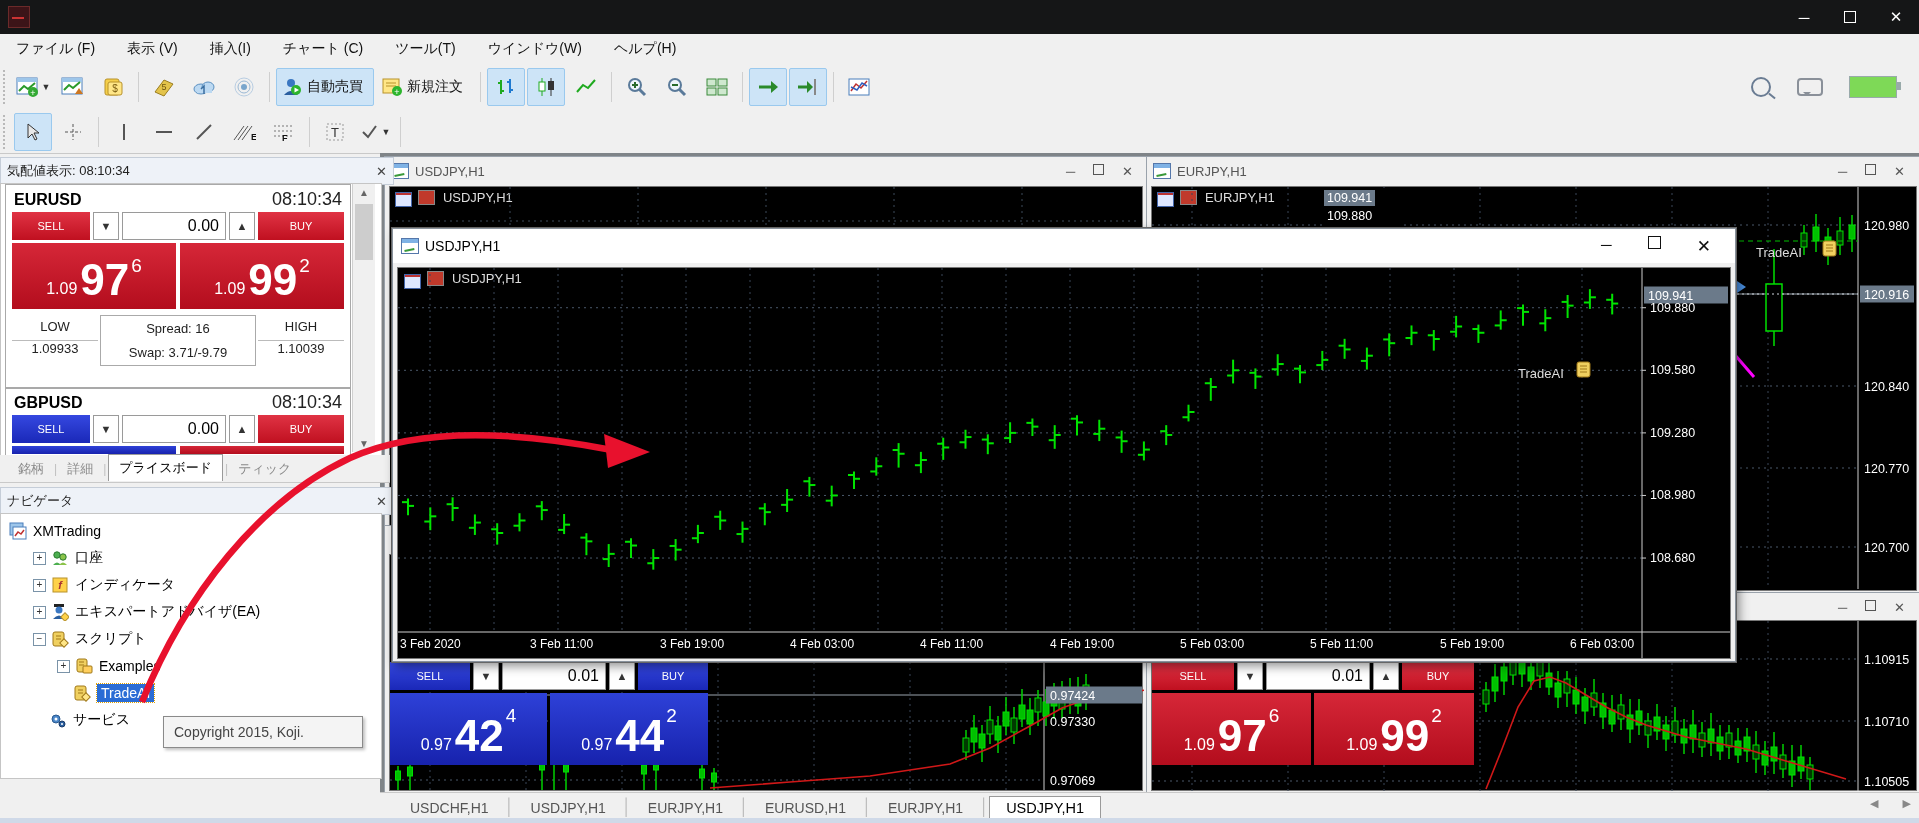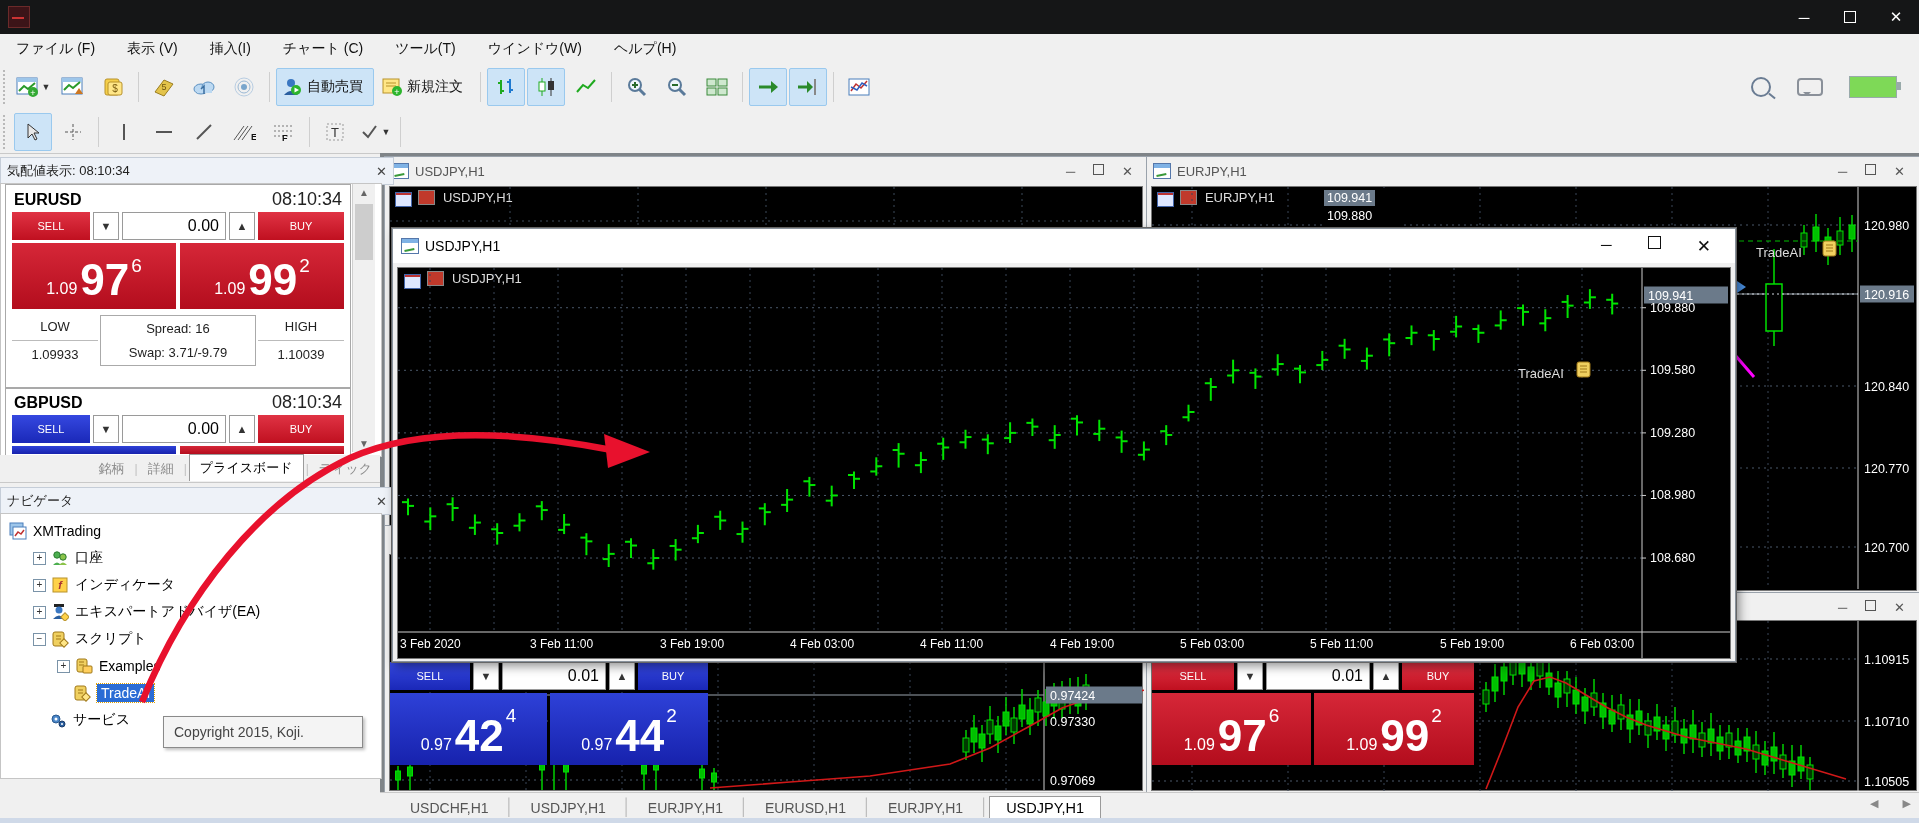--- a/index.html
+++ b/index.html
@@ -45,21 +45,21 @@
         font-size:11px;color:#333;}
   .vol{border:1px solid #9a9a9a;background:#fff;font-size:16px;color:#000;display:flex;
        align-items:center;justify-content:flex-end;padding-right:6px;}
   .tile{color:#fff;display:flex;align-items:flex-end;justify-content:center;padding-bottom:10px;}
   .tile.red{background:linear-gradient(#d62738,#b30d1d);}
   .tile.blue{background:linear-gradient(#2e41d8,#1722ad);}
   .tile .pre{font-size:16px;margin-right:3px;line-height:20px;}
   .tile .big{font-size:44px;font-weight:bold;line-height:38px;}
   .tile .sup{font-size:19px;line-height:46px;vertical-align:top;margin-left:2px;align-self:flex-start;}
   .lh-lab{font-size:13px;color:#222;text-align:center;}
-  .lh-val{font-size:13px;color:#222;text-align:center;border-top:1px solid #bbb;padding-top:6px;}
+  .lh-val{font-size:13px;color:#222;text-align:center;border-top:1px solid #bbb;}
   .ssbox{border:1px solid #aaa;font-size:13px;color:#222;text-align:center;}
   .mw-tab{font-size:13px;color:#8a8a8a;padding:3px 8px;}
   .mw-tab.active{background:#fff;border:1px solid #9a9a9a;border-bottom:none;color:#000;
                  padding:4px 10px;margin-top:-3px;}
   .tab-sep{color:#c0c0c0;font-size:12px;}
   .tree-row{position:absolute;left:0;height:26px;display:flex;align-items:center;font-size:14px;color:#000;}
   .expbox{width:11px;height:11px;border:1px solid #7a93a8;background:#fff;font-size:10px;line-height:9px;
           text-align:center;color:#333;margin-right:5px;flex:none;}
   .tree-ico{width:18px;height:18px;margin-right:6px;flex:none;position:relative;}
   .sel-blue{background:#2a6cd5;color:#fff;outline:1px dotted #e0a000;padding:1px 4px;}
@@ -976,21 +976,21 @@
       <div style="flex:1;height:8px;background:linear-gradient(#d62738,#b30d1d);"></div>
     </div>
   </div>
 
   <div class="scrollbar" style="left:352px;top:184px;width:22px;height:268px;">
     <div class="sb-arrow" style="padding-top:3px;">▲</div>
     <div class="sb-thumb" style="top:20px;height:56px;"></div>
     <div class="sb-arrow" style="position:absolute;bottom:3px;left:0;right:0;">▼</div>
   </div>
 
-  <div class="abs" style="left:0;top:455px;width:380px;height:27px;background:#f0f0f0;border-bottom:1px solid #c9c9c9;display:flex;align-items:center;gap:2px;justify-content:flex-end;" id="mw-tabs">
+  <div class="abs" style="left:0;top:455px;width:380px;height:27px;background:#f0f0f0;border-bottom:1px solid #c9c9c9;display:flex;align-items:center;padding-left:10px;gap:2px;" id="mw-tabs">
       <div class="mw-tab">銘柄</div>
       <div class="tab-sep">|</div>
       <div class="mw-tab">詳細</div>
       <div class="tab-sep">|</div>
       <div class="mw-tab active">プライスボード</div>
       <div class="tab-sep">|</div>
       <div class="mw-tab">ティック</div>
     </div>
 
   <div class="abs panel-h" style="left:0;top:487px;width:380px;height:26px;">

